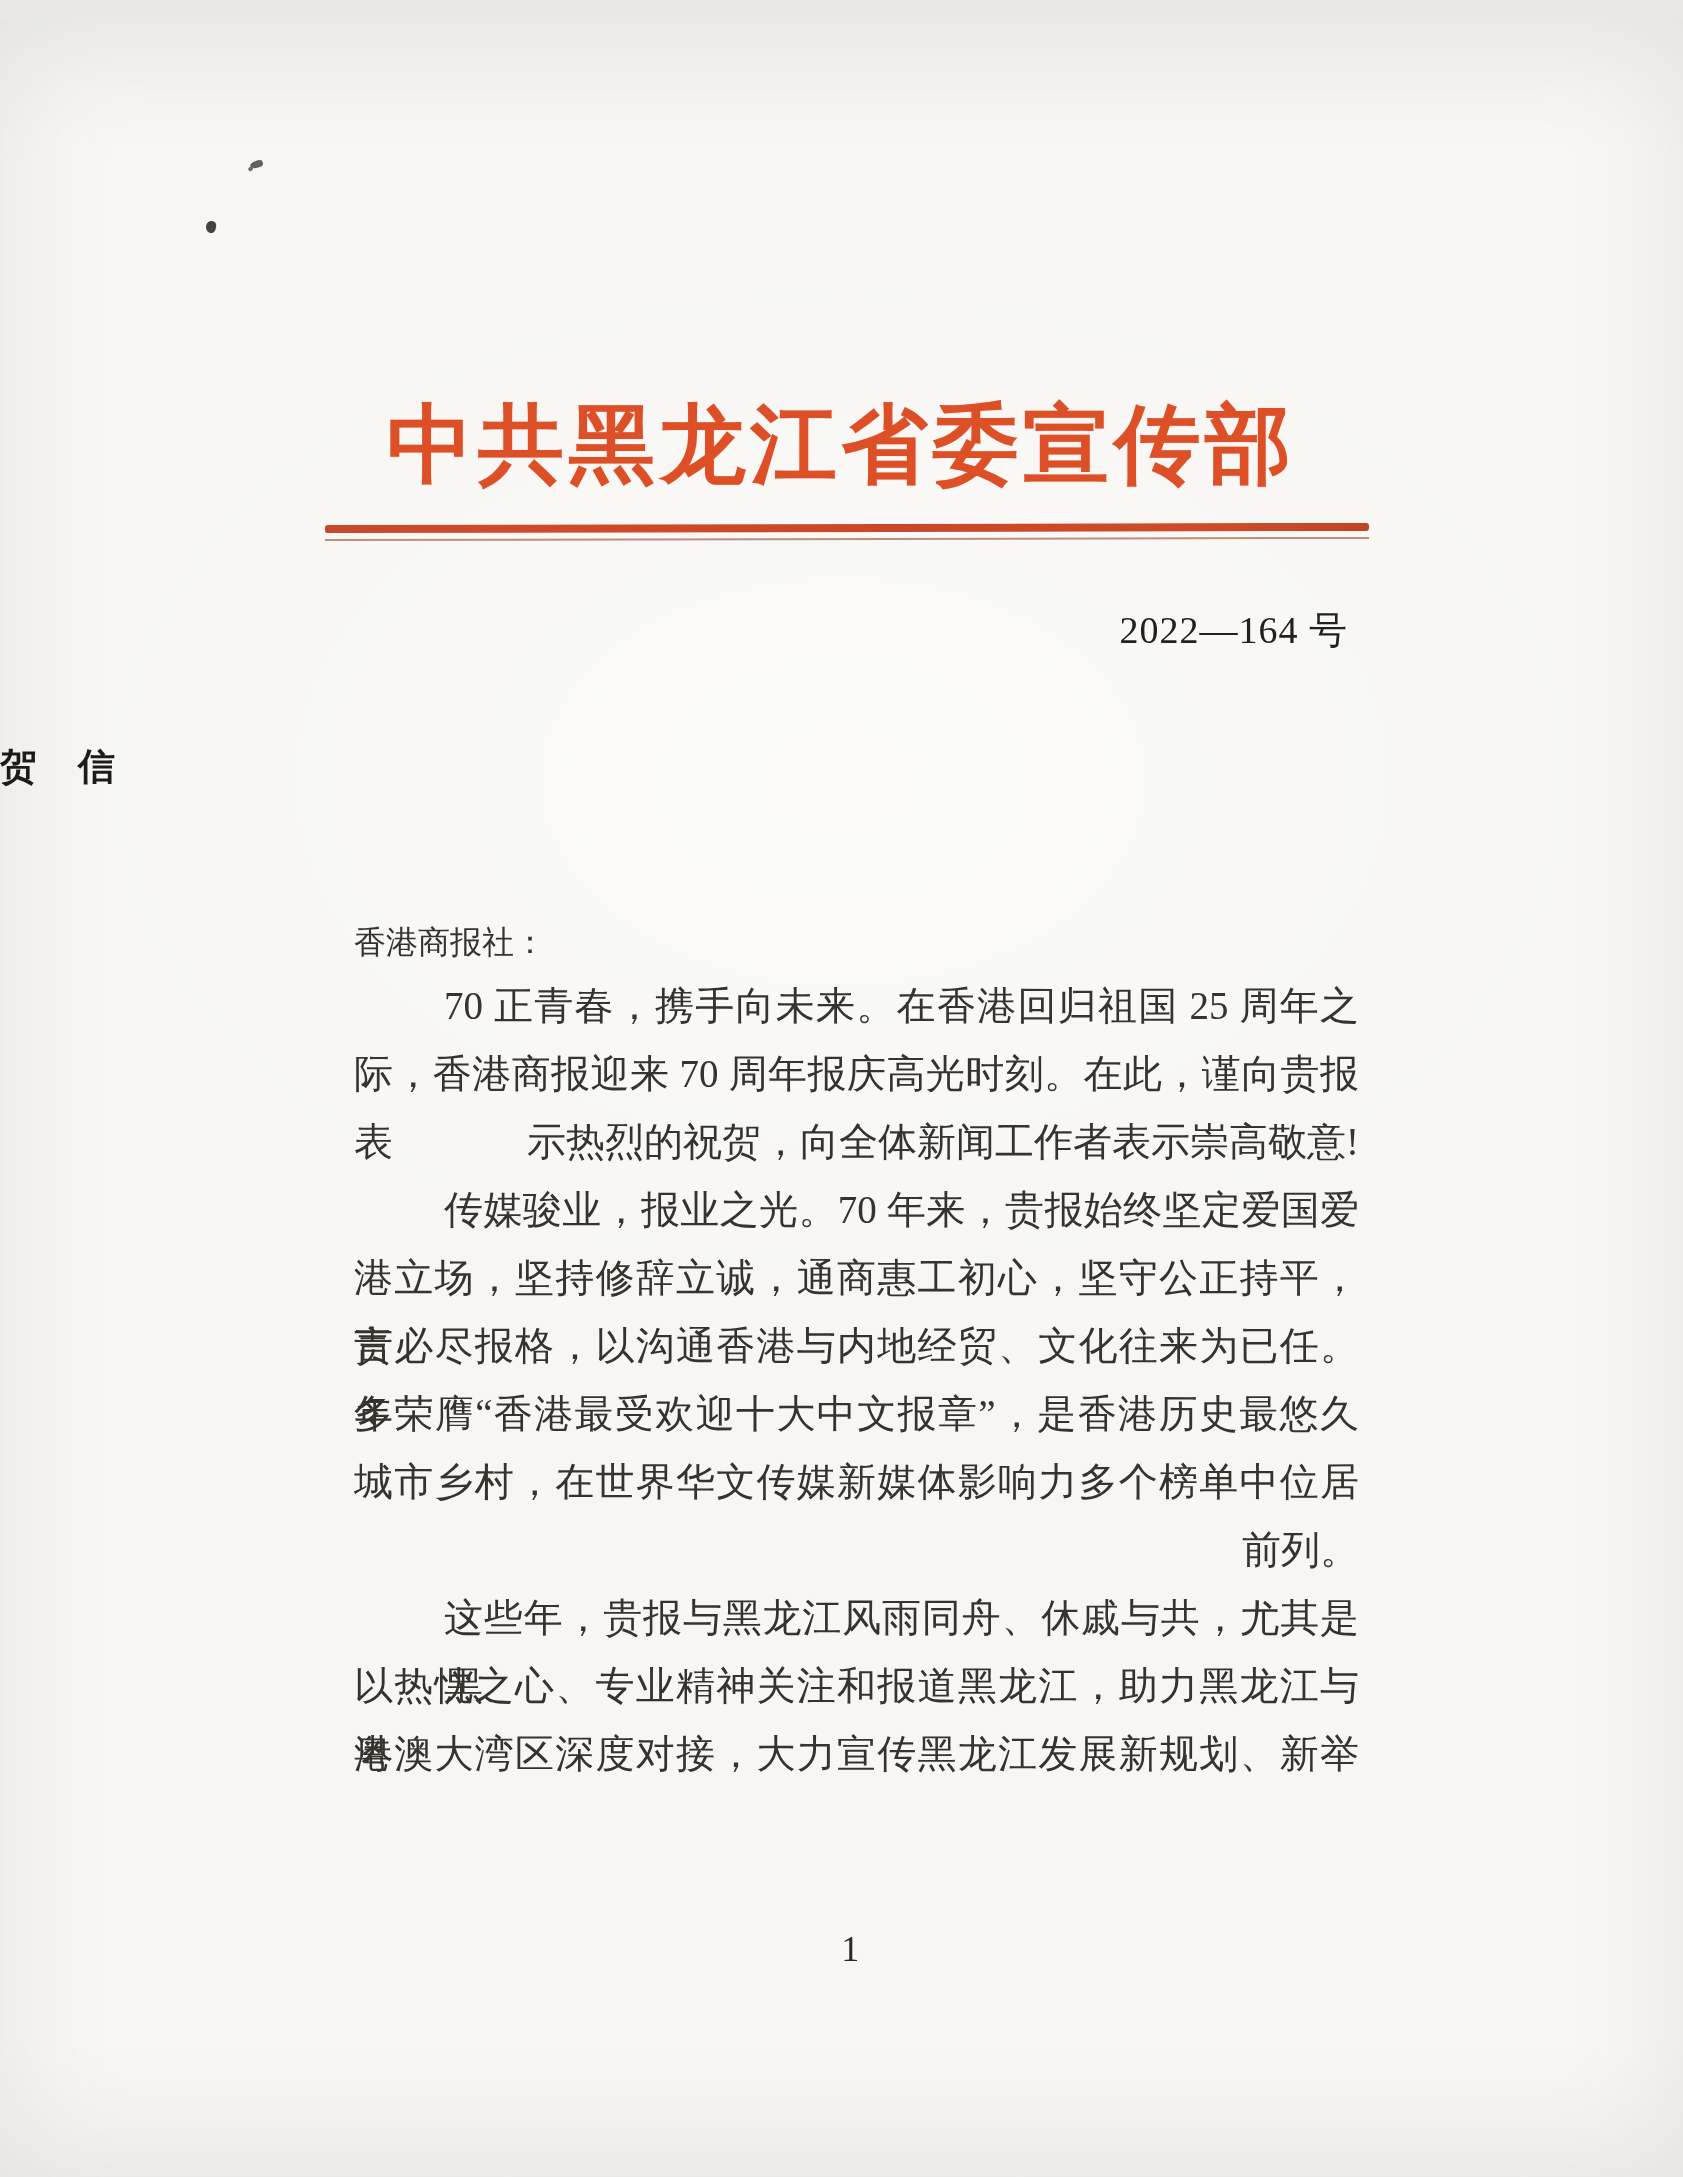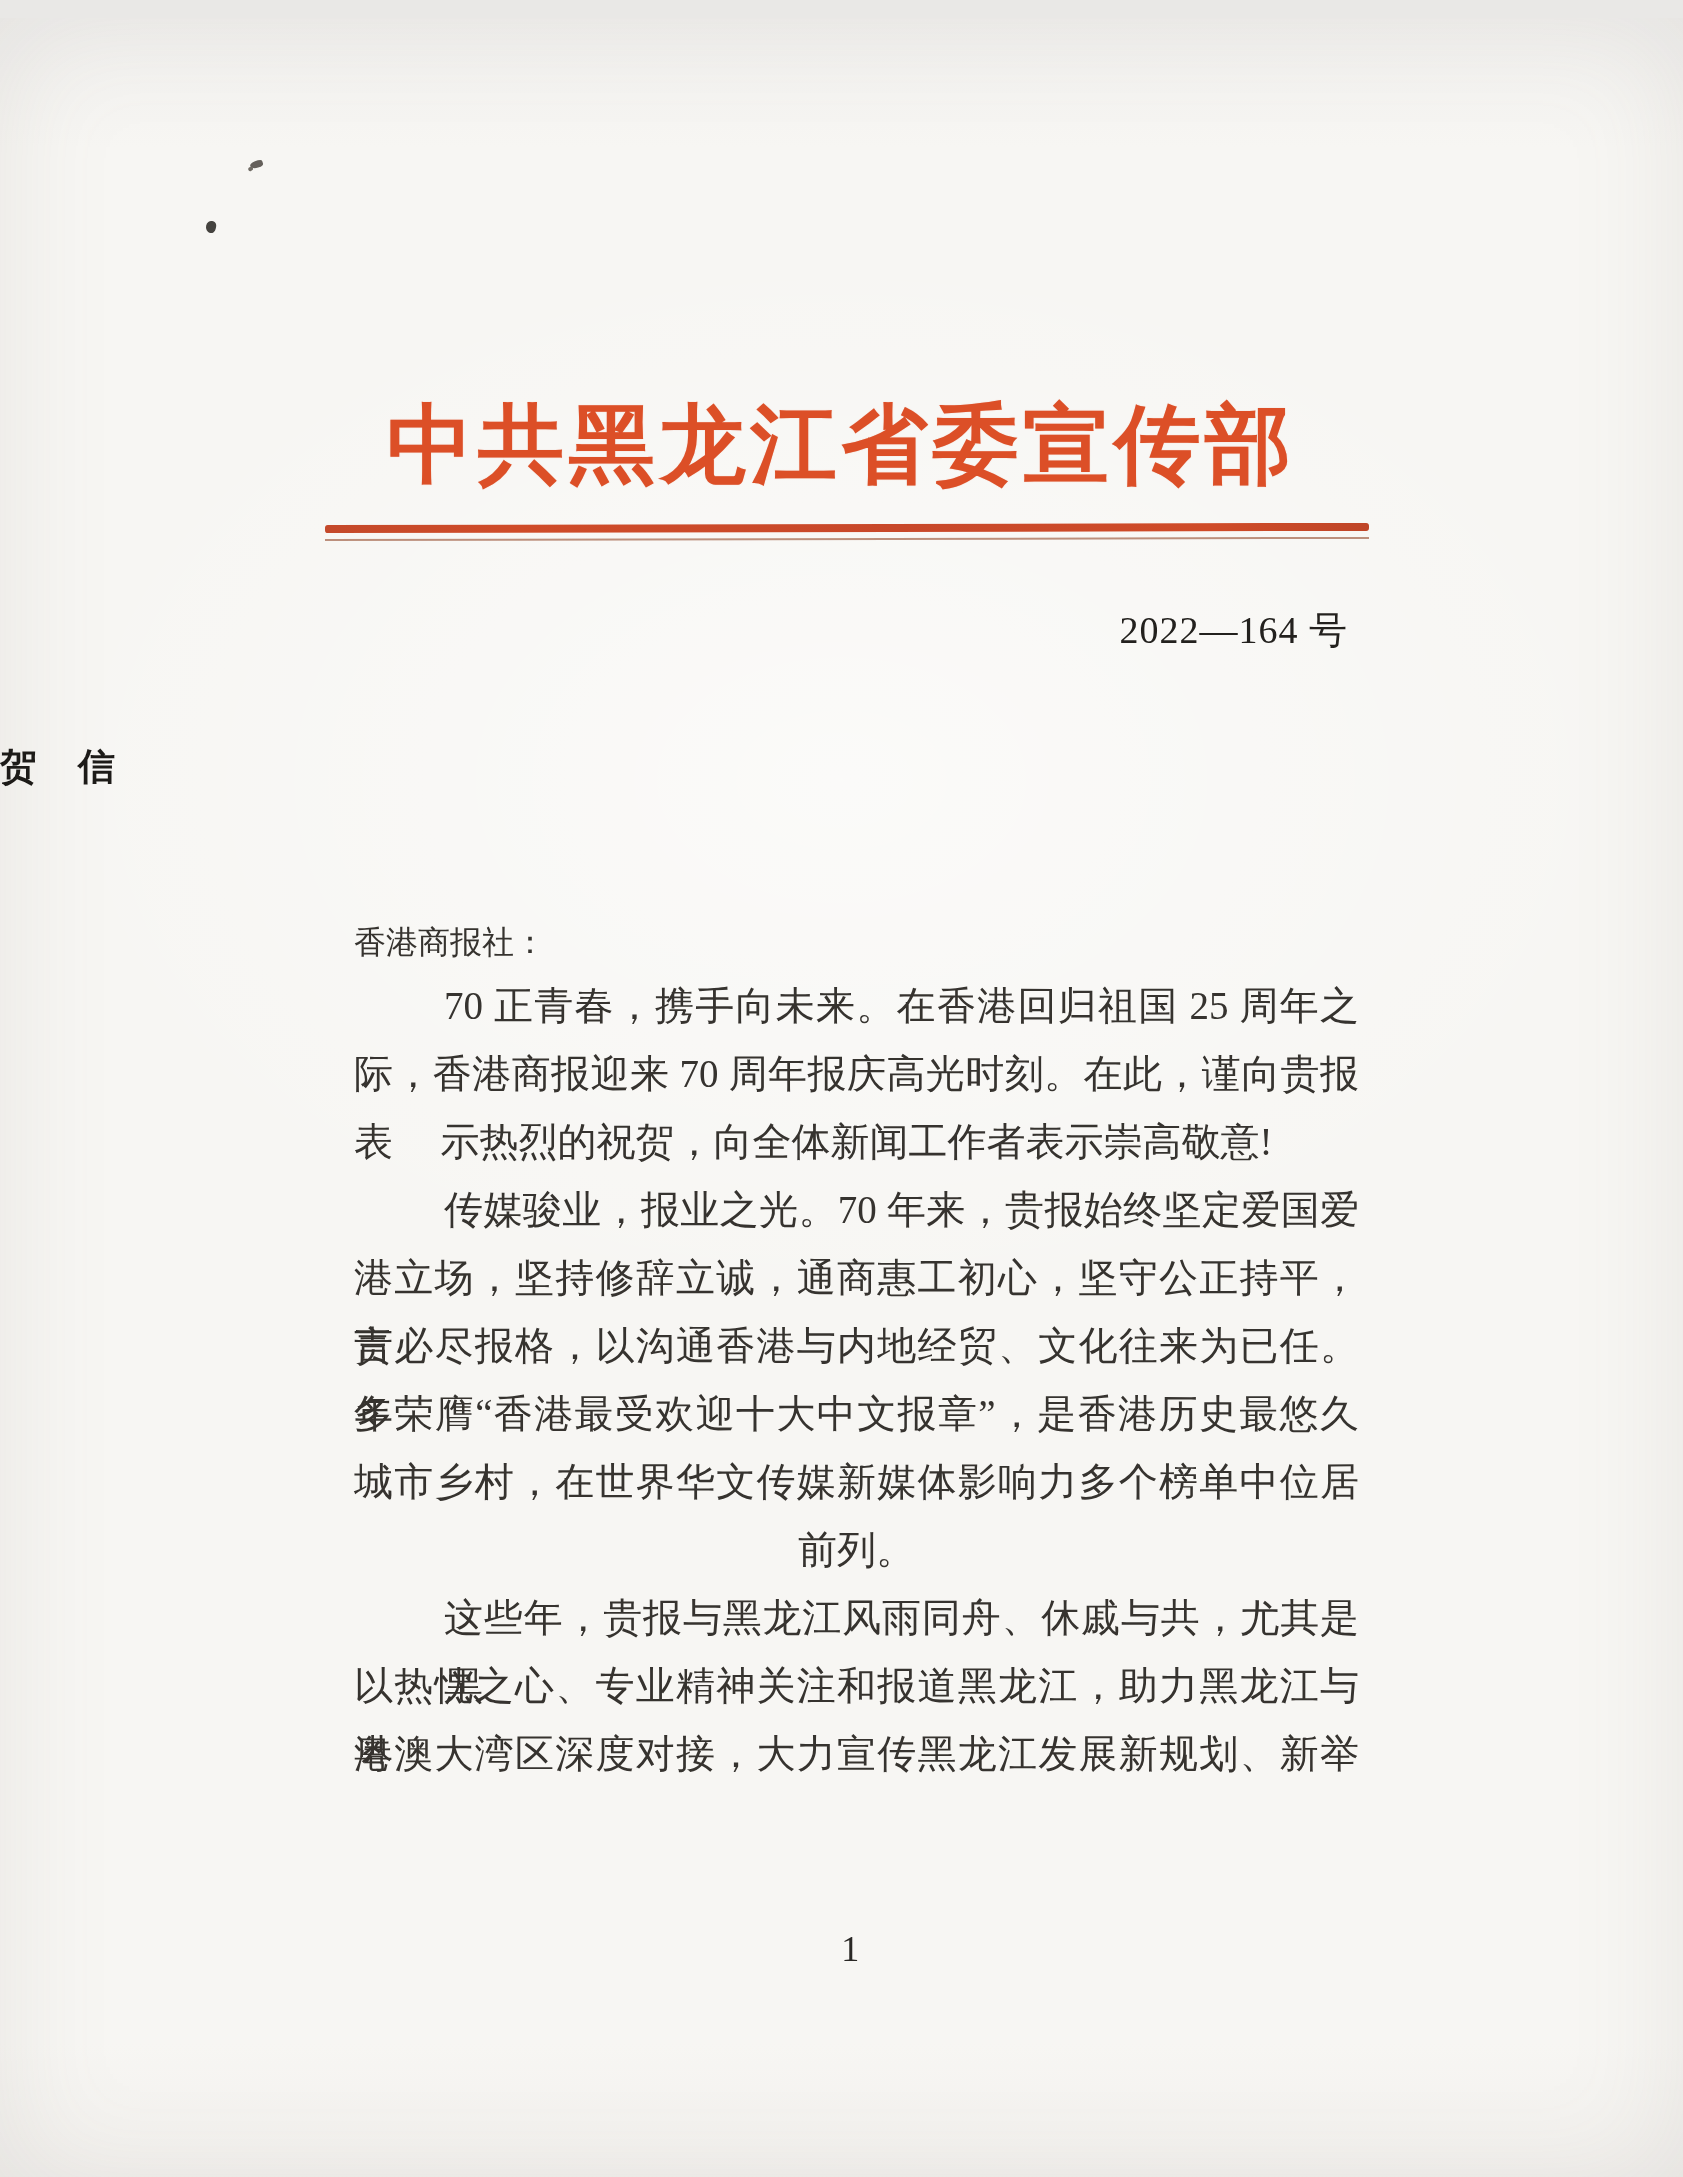--- a/index.html
+++ b/index.html
@@ -104,21 +104,21 @@
 
   .body-lines {
     position: absolute;
     left: 354px; top: 954px;
     width: 1005px;
   }
   .line {
     height: 68px;
     line-height: 68px;
     font-size: 39px;
-    text-align: center;
+    text-align: right;
     white-space: nowrap;
   }
   .line.fill {
     white-space: normal;
     text-align: justify;
     text-align-last: justify;
     text-justify: inter-character;
   }
   .line.indent { padding-left: 90px; }
 

